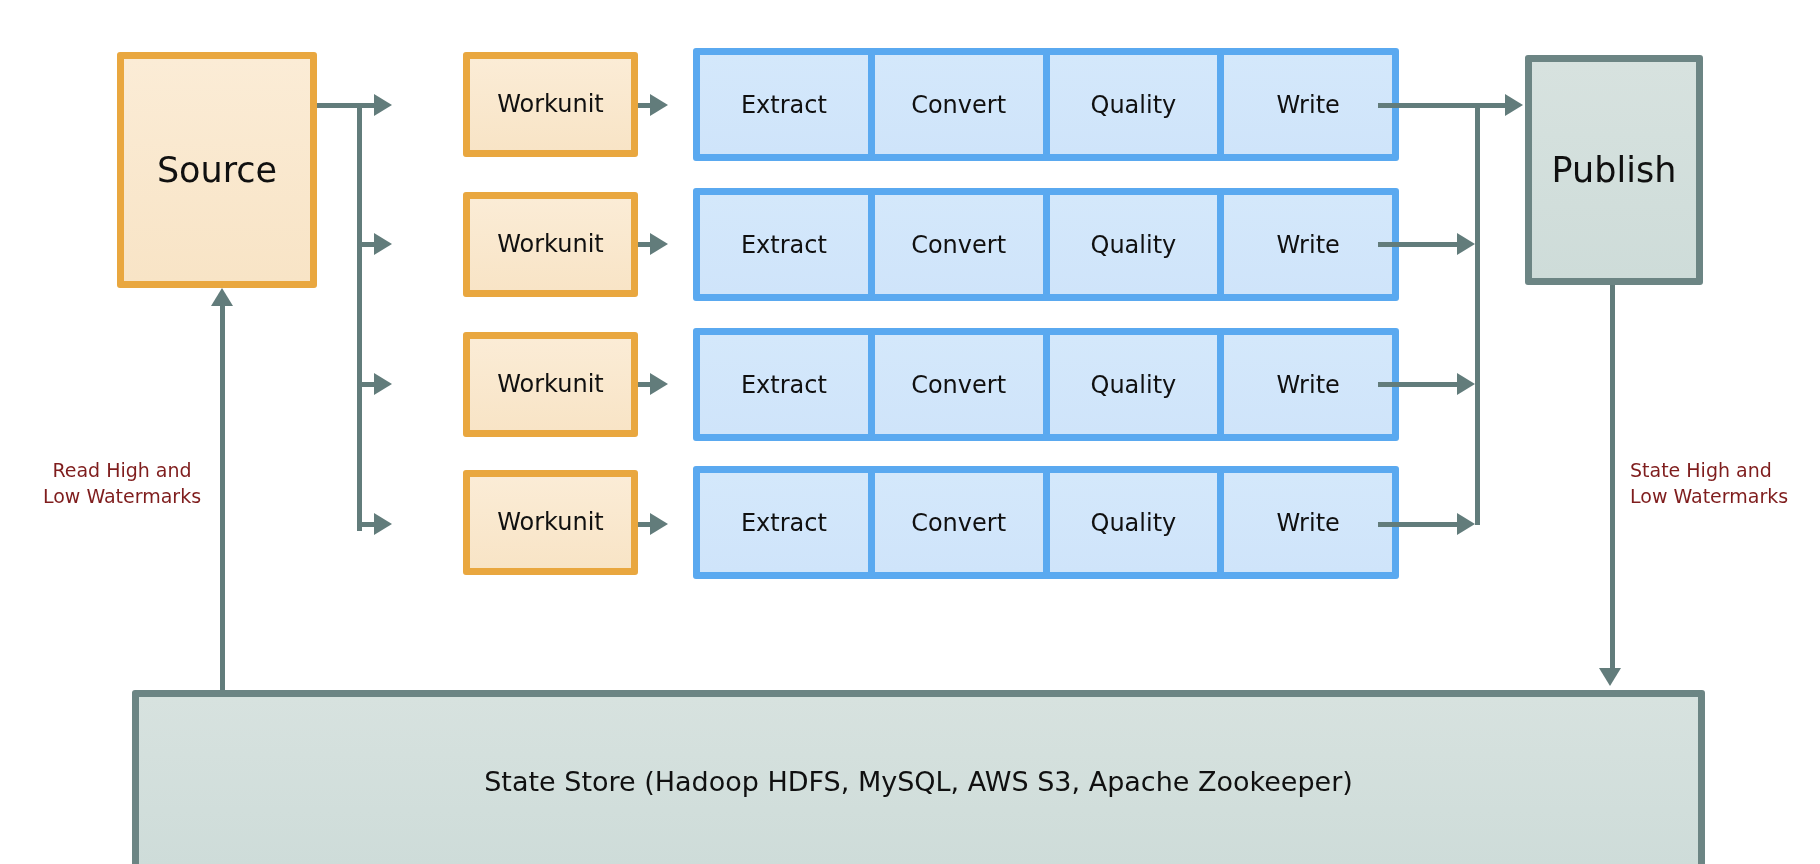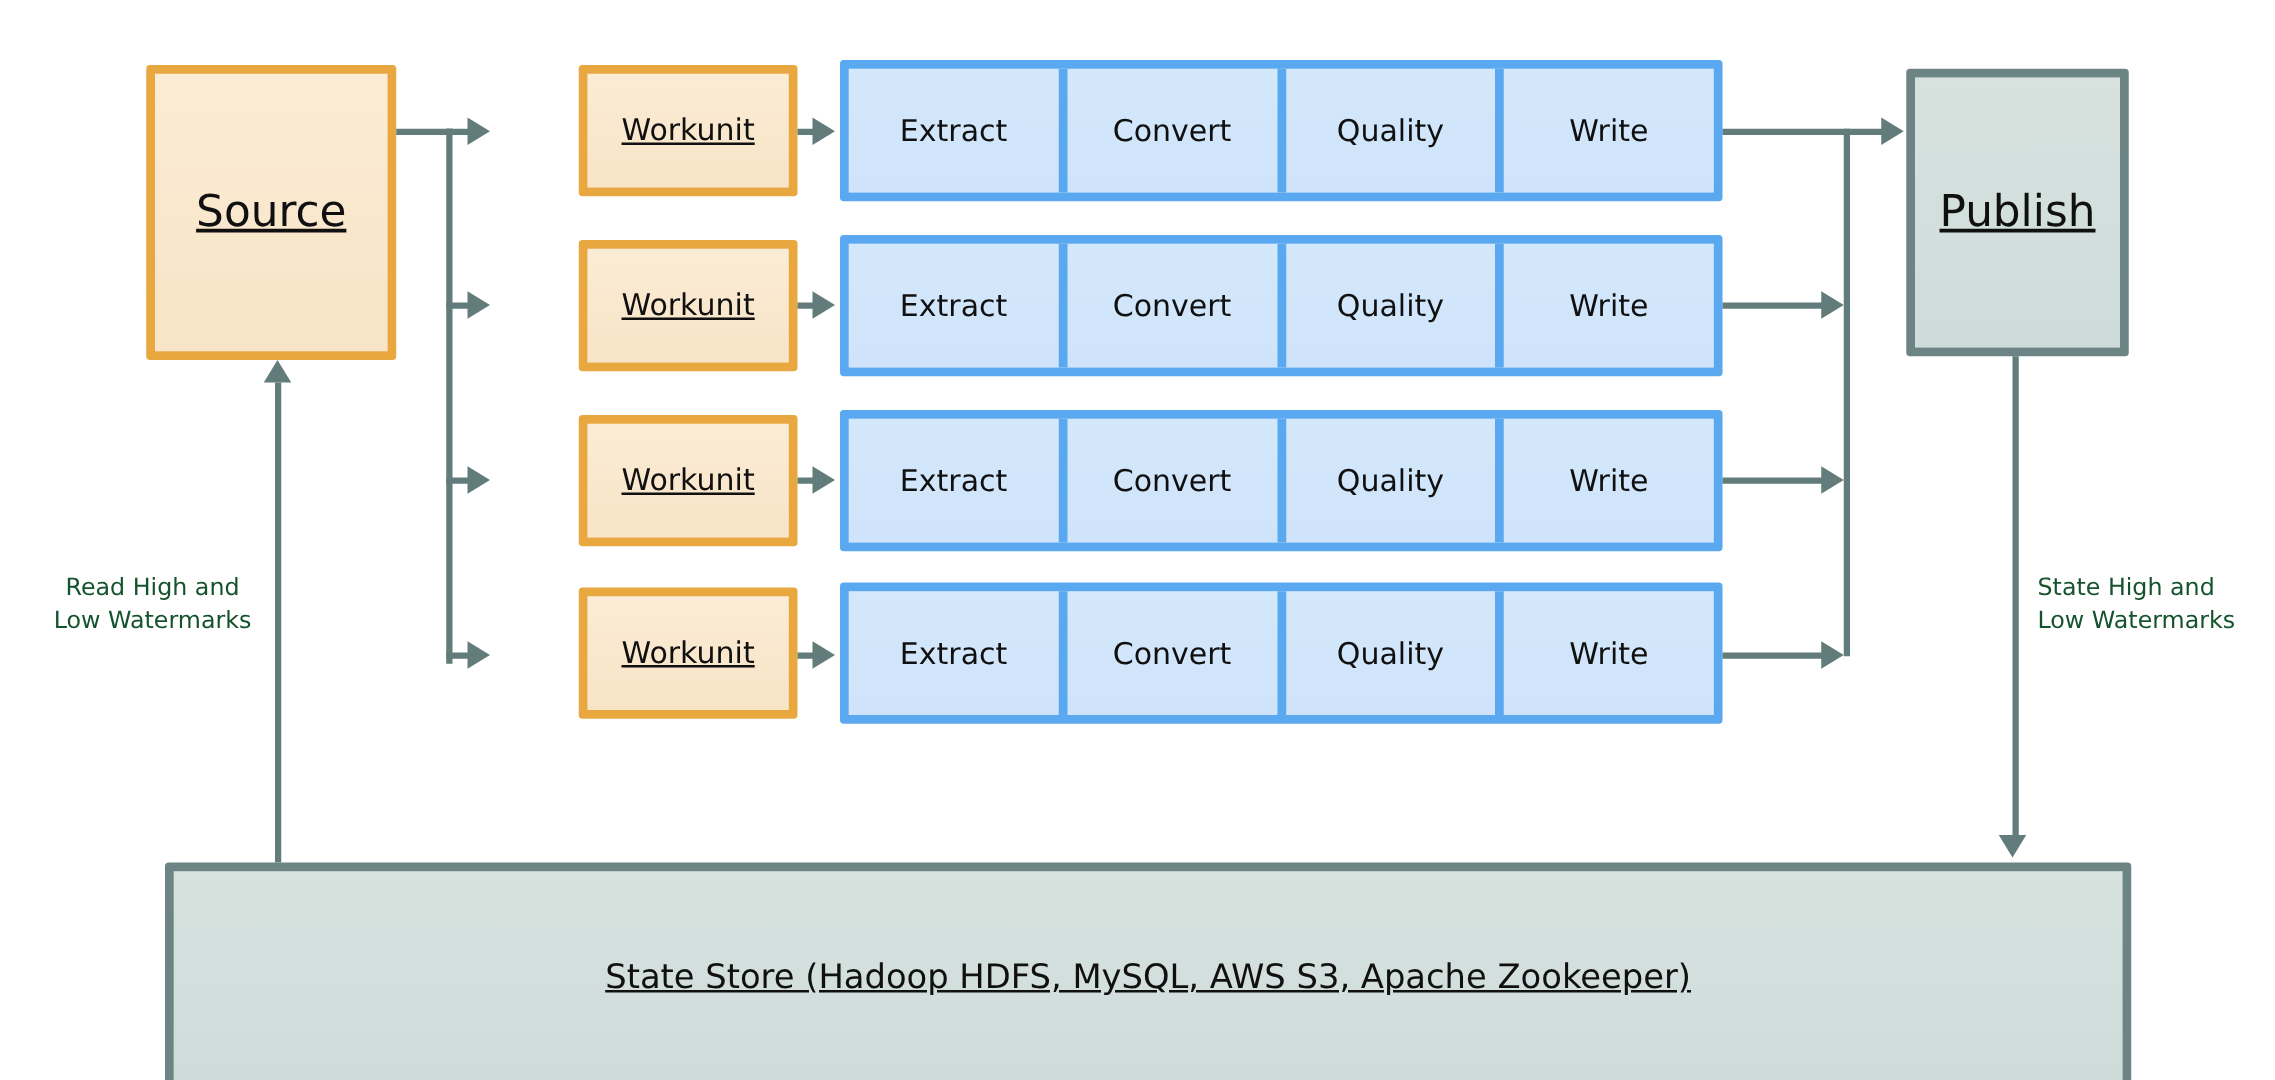--- a/index.html
+++ b/index.html
@@ -1,35 +1,35 @@
 <!DOCTYPE html>
 <html><head>
 <meta charset="utf-8">
 <title>Pipeline Diagram</title>
 <style>
   html,body{margin:0;padding:0;background:#ffffff;}
   body{font-family:"DejaVu Sans","Liberation Sans",sans-serif;}
   #stage{position:relative;width:1820px;height:864px;background:#ffffff;overflow:hidden;}
 
   .node{position:absolute;box-sizing:border-box;display:flex;align-items:center;
-        justify-content:center;text-align:center;color:#101010;line-height:1.15;text-decoration:underline;}
+        justify-content:center;text-align:center;color:#101010;line-height:1.15;}
 
   
   .orange{
     border:7px solid #e9a73f;
     background:linear-gradient(180deg,#fbecd6 0%,#f8e4c6 100%);
     border-radius:3px;
   }
   .source{font-size:35px;}
   .workunit{font-size:24px;}
 
   
   .pipeline-row{position:absolute;display:flex;box-sizing:border-box;
        border:7px solid #5aa9f0;border-radius:3px;
-       background:linear-gradient(180deg,#d4e8fb 0%,#cfe4fa 100%);}
+       background:linear-gradient(180deg,#d4e8fb 0%,#cfe4fa 100%);margin-left:21px;}
   .stagebox{flex:1 1 0;display:flex;align-items:center;justify-content:center;
        font-size:24px;color:#101010;border-right:7px solid #5aa9f0;box-sizing:border-box;}
   .stagebox:last-child{border-right:none;}
 
   
   .sage{
     border:7px solid #6c8584;
     background:linear-gradient(180deg,#d7e2df 0%,#cedcd9 100%);
     border-radius:3px;
   }
@@ -43,21 +43,21 @@
 
   
   .arr{position:absolute;width:0;height:0;}
   .arr-r{border-top:11px solid transparent;border-bottom:11px solid transparent;
          border-left:18px solid #627c7b;}
   .arr-u{border-left:11px solid transparent;border-right:11px solid transparent;
          border-bottom:18px solid #627c7b;}
   .arr-d{border-left:11px solid transparent;border-right:11px solid transparent;
          border-top:18px solid #627c7b;}
 
-  .caption{position:absolute;font-size:19px;color:#14532d;text-align:center;
+  .caption{position:absolute;font-size:19px;color:#7f1d1d;text-align:center;
            line-height:1.35;white-space:pre-line;}
 </style>
 </head>
 <body>
 
 <div id="stage">
 
   <div class="node orange source" style="left:117px;top:52px;width:200px;height:236px;text-align:right;">
     <span>Source</span>
   </div>

